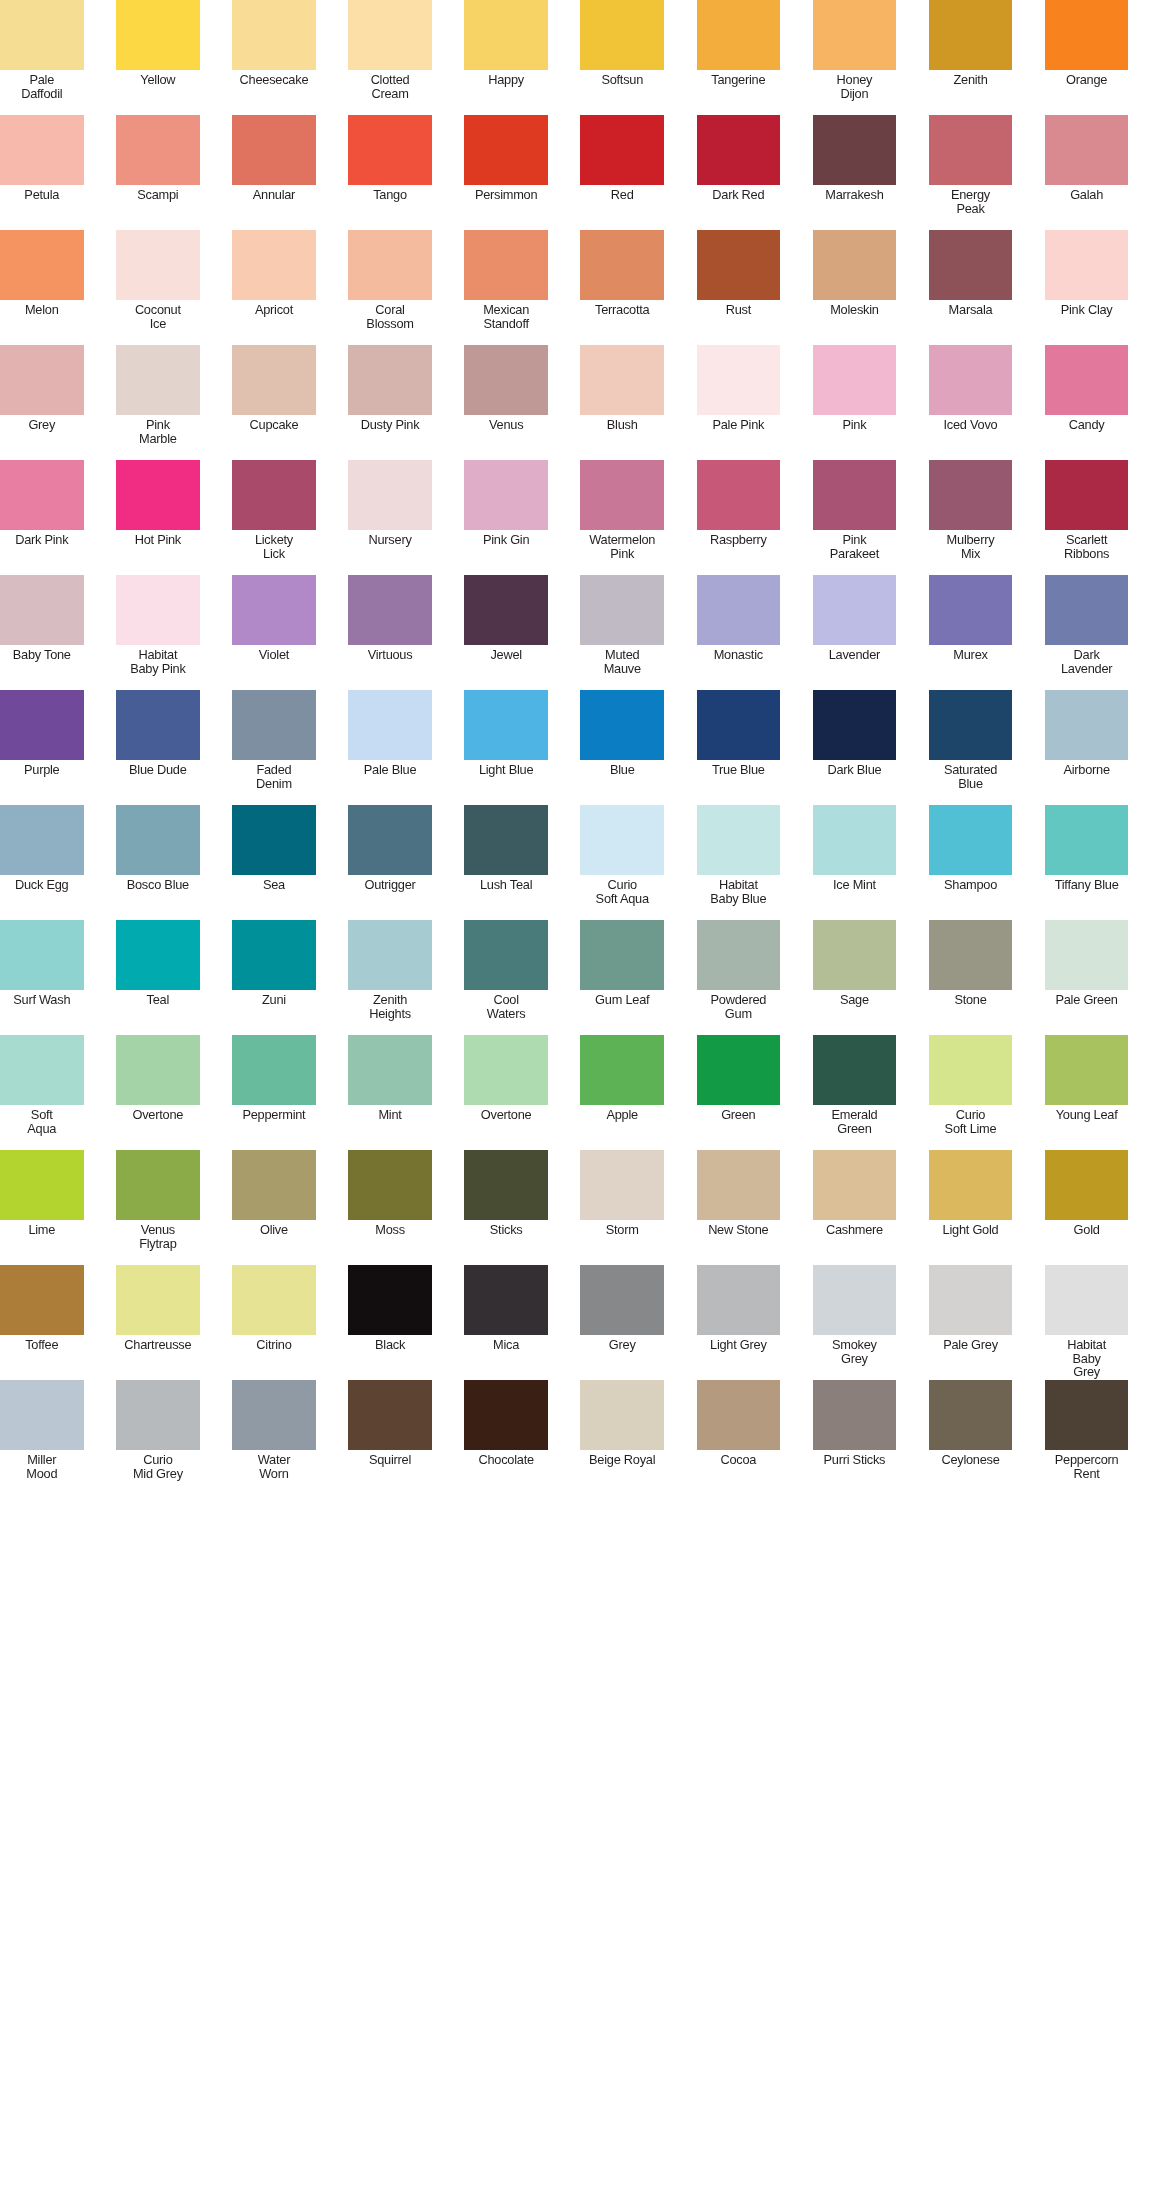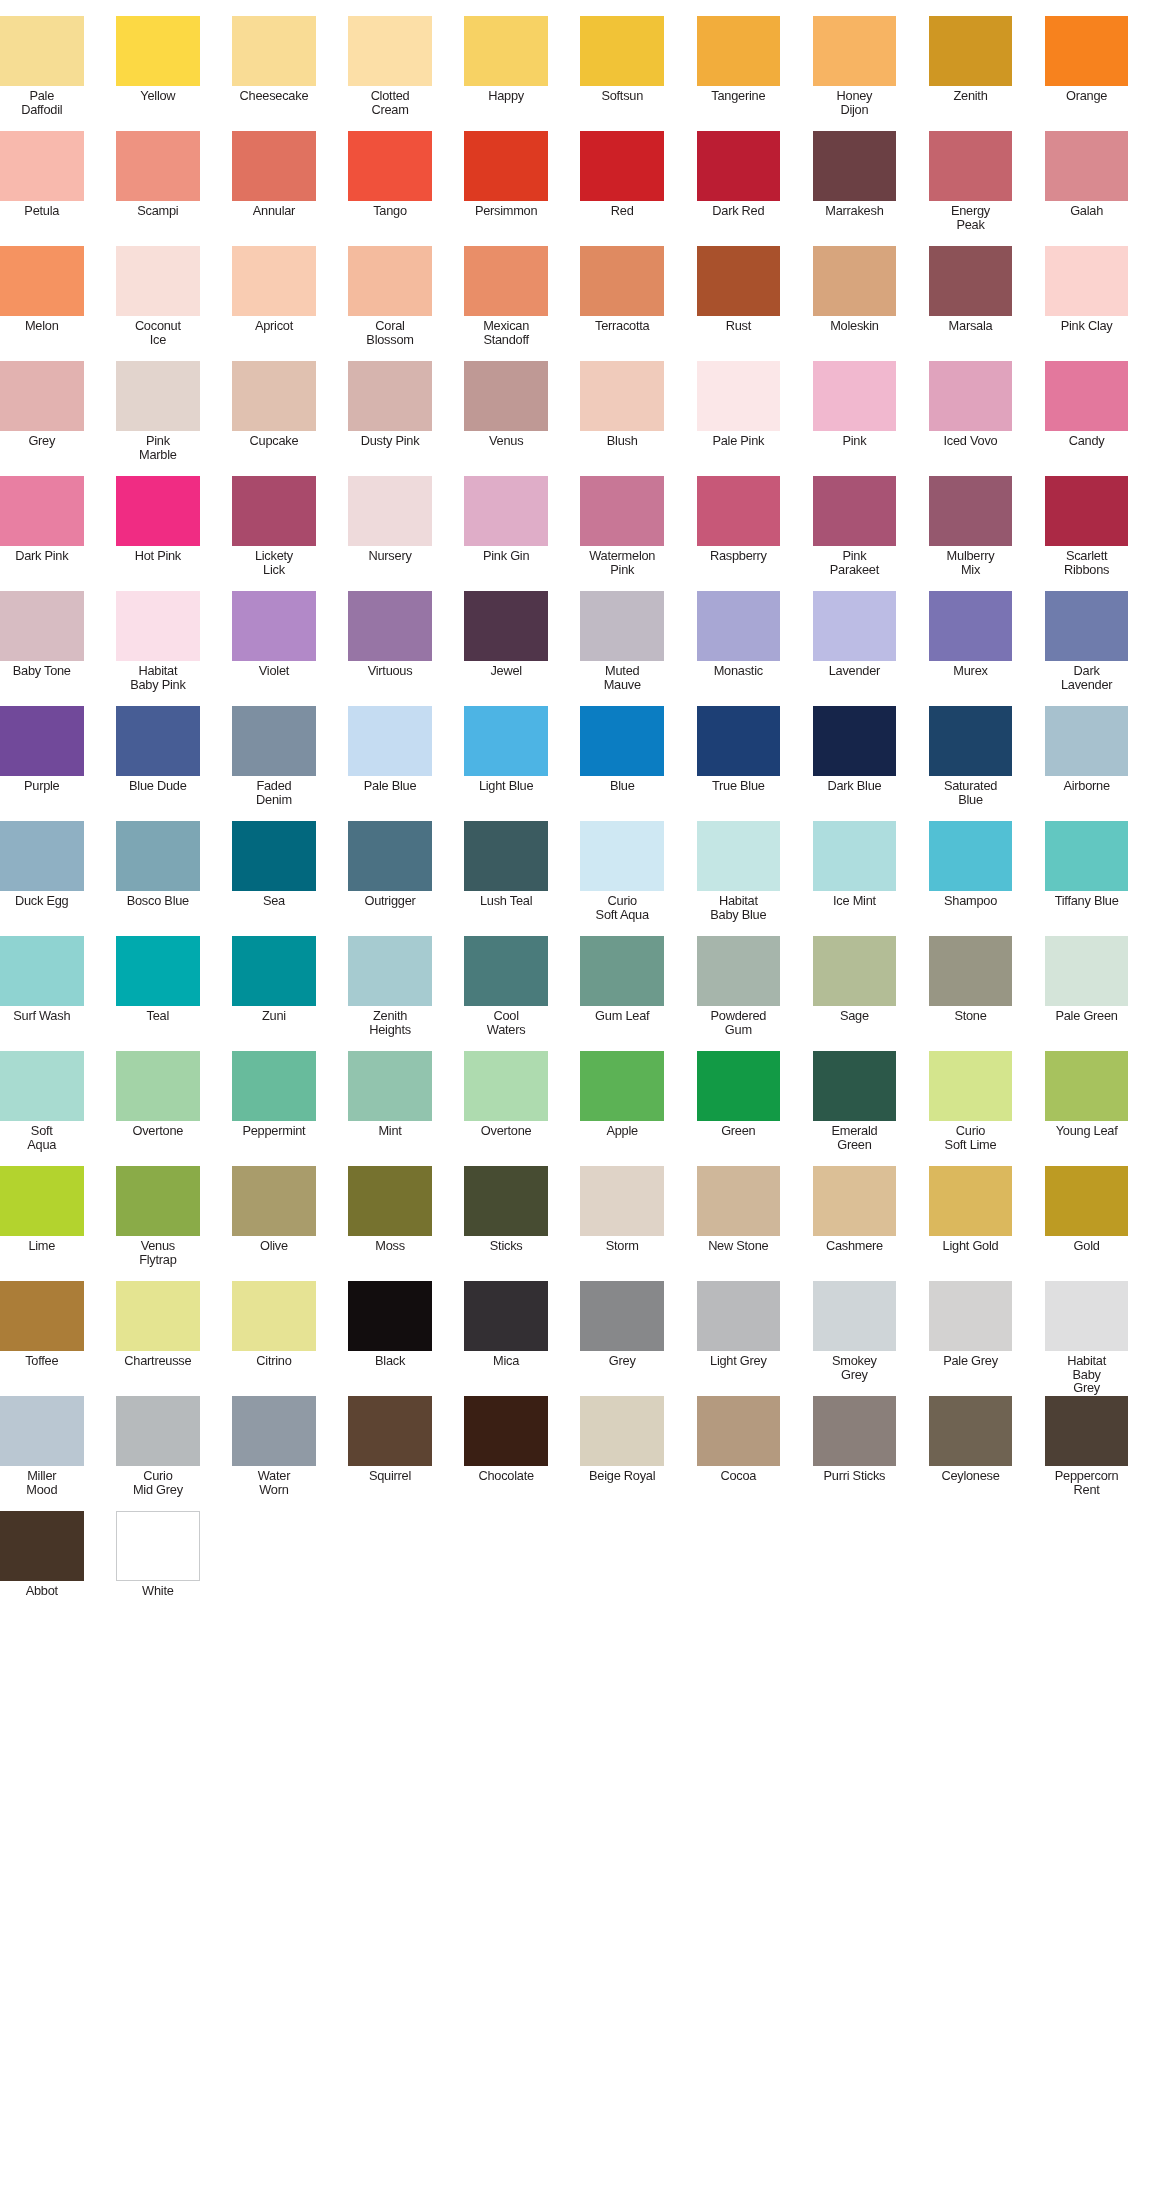--- a/index.html
+++ b/index.html
@@ -12,21 +12,21 @@
   body {
     width: 1161px;
     min-height: 2210px;
     font-family: "Liberation Sans", "DejaVu Sans", sans-serif;
     color: #231f20;
     -webkit-font-smoothing: antialiased;
   }
 
   #swatch-grid {
     width: 1161px;
-    padding: 16px 0 0 0;
+    padding: 0 0 0 0;
     display: flex;
     flex-wrap: wrap;
     align-content: flex-start;
   }
 
   .swatch-row {
     width: 1161px;
     display: flex;
     flex-direction: row;
     flex-wrap: nowrap;
@@ -647,23 +647,13 @@
       <div class="swatch-cell">
         <div class="swatch-chip" style="background-color: rgb(111, 99, 82);"></div>
         <span class="swatch-label">Ceylonese</span>
       </div>
       <div class="swatch-cell">
         <div class="swatch-chip" style="background-color: rgb(77, 64, 53);"></div>
         <span class="swatch-label">Peppercorn
 Rent</span>
       </div>
     </div>
-    <div class="swatch-row">
-      <div class="swatch-cell">
-        <div class="swatch-chip" style="background-color: rgb(71, 53, 39);"></div>
-        <span class="swatch-label">Abbot</span>
-      </div>
-      <div class="swatch-cell">
-        <div class="swatch-chip bordered" style="background-color: rgb(255, 255, 255);"></div>
-        <span class="swatch-label">White</span>
-      </div>
-    </div>
   </div>
 
 </body></html>

